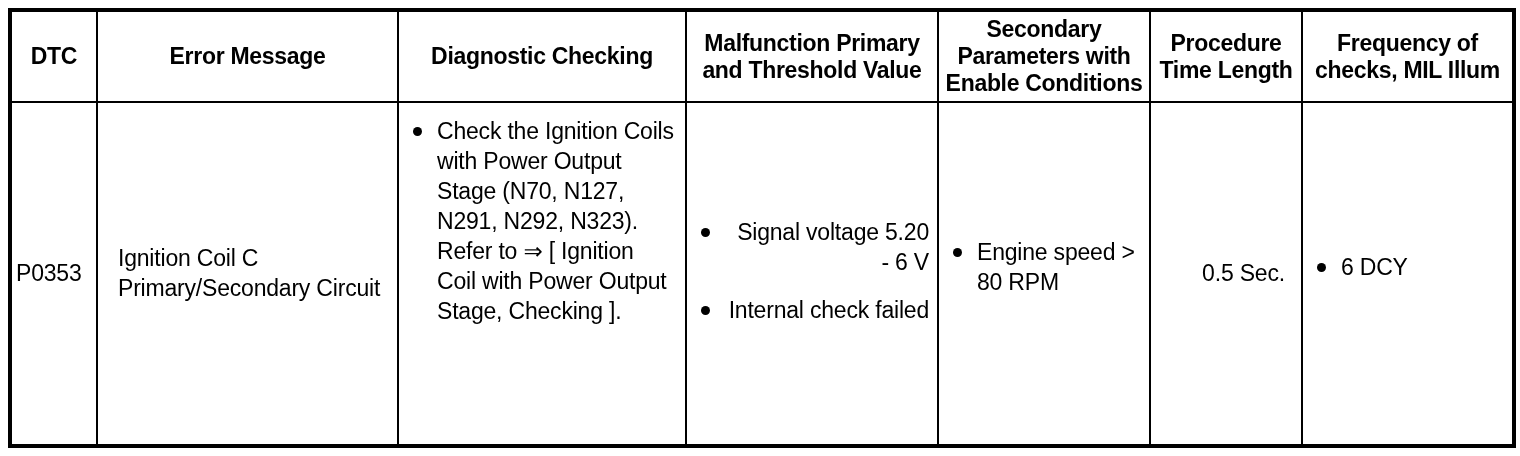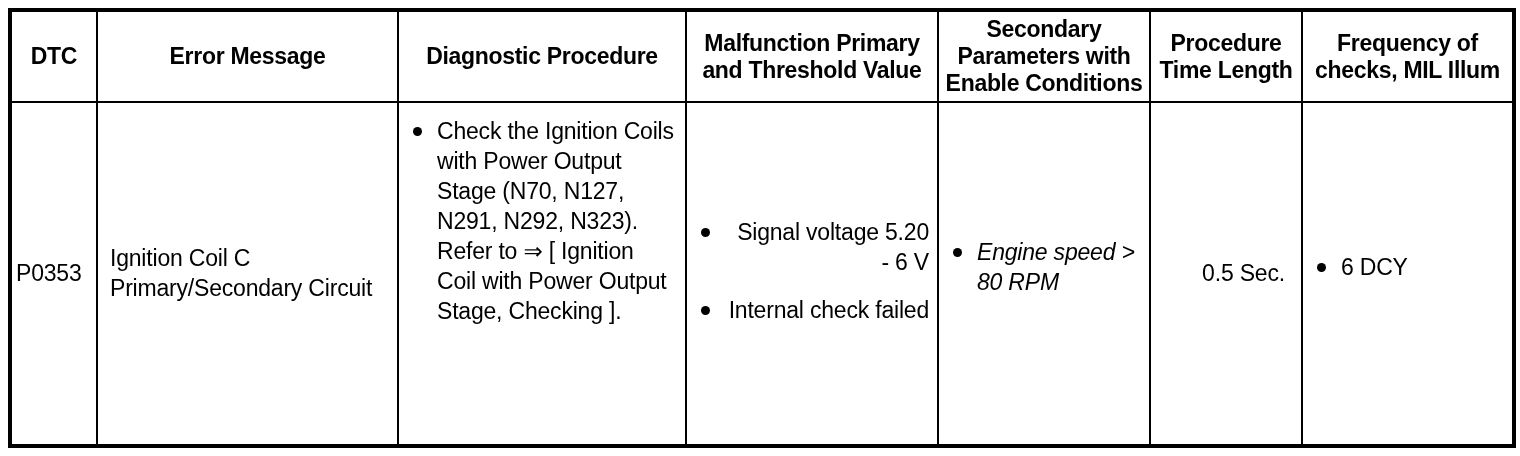--- a/index.html
+++ b/index.html
@@ -66,24 +66,24 @@
     color: #000000;
     padding: 6px 8px;
     letter-spacing: -0.2px;
   }
 
   td.col-dtc {
     text-align: left;
     padding-left: 4px;
     padding-right: 4px;
   }
-  td.col-error { text-align: left; padding-left: 12px; }
+  td.col-error { text-align: left; padding-left: 20px; }
   td.col-proc  { text-align: left; vertical-align: top; padding-top: 14px; }
   td.col-crit  { text-align: right; }
-  td.col-sec   { text-align: left; font-style: italic; }
+  td.col-sec   { text-align: left; }
   td.col-time  { text-align: center; padding-left: 43px; }
   td.col-freq  { text-align: left; }
 
   ul.bullets {
     list-style: none;
     margin: 0;
     padding: 0;
   }
   ul.bullets > li {
     position: relative;
@@ -117,21 +117,21 @@
       <col style="width:252px">
       <col style="width:212px">
       <col style="width:152px">
       <col style="width:212px">
     </colgroup>
 
     <thead>
       <tr>
         <th>DTC</th>
         <th>Error Message</th>
-        <th>Diagnostic Procedure</th>
+        <th>Diagnostic Checking</th>
         <th>Malfunction Primary and Threshold Value</th>
         <th>Secondary Parameters with Enable Conditions</th>
         <th>Procedure Time Length</th>
         <th>Frequency of checks, MIL Illum</th>
       </tr>
     </thead>
 
     <tbody>
       <tr>
 

